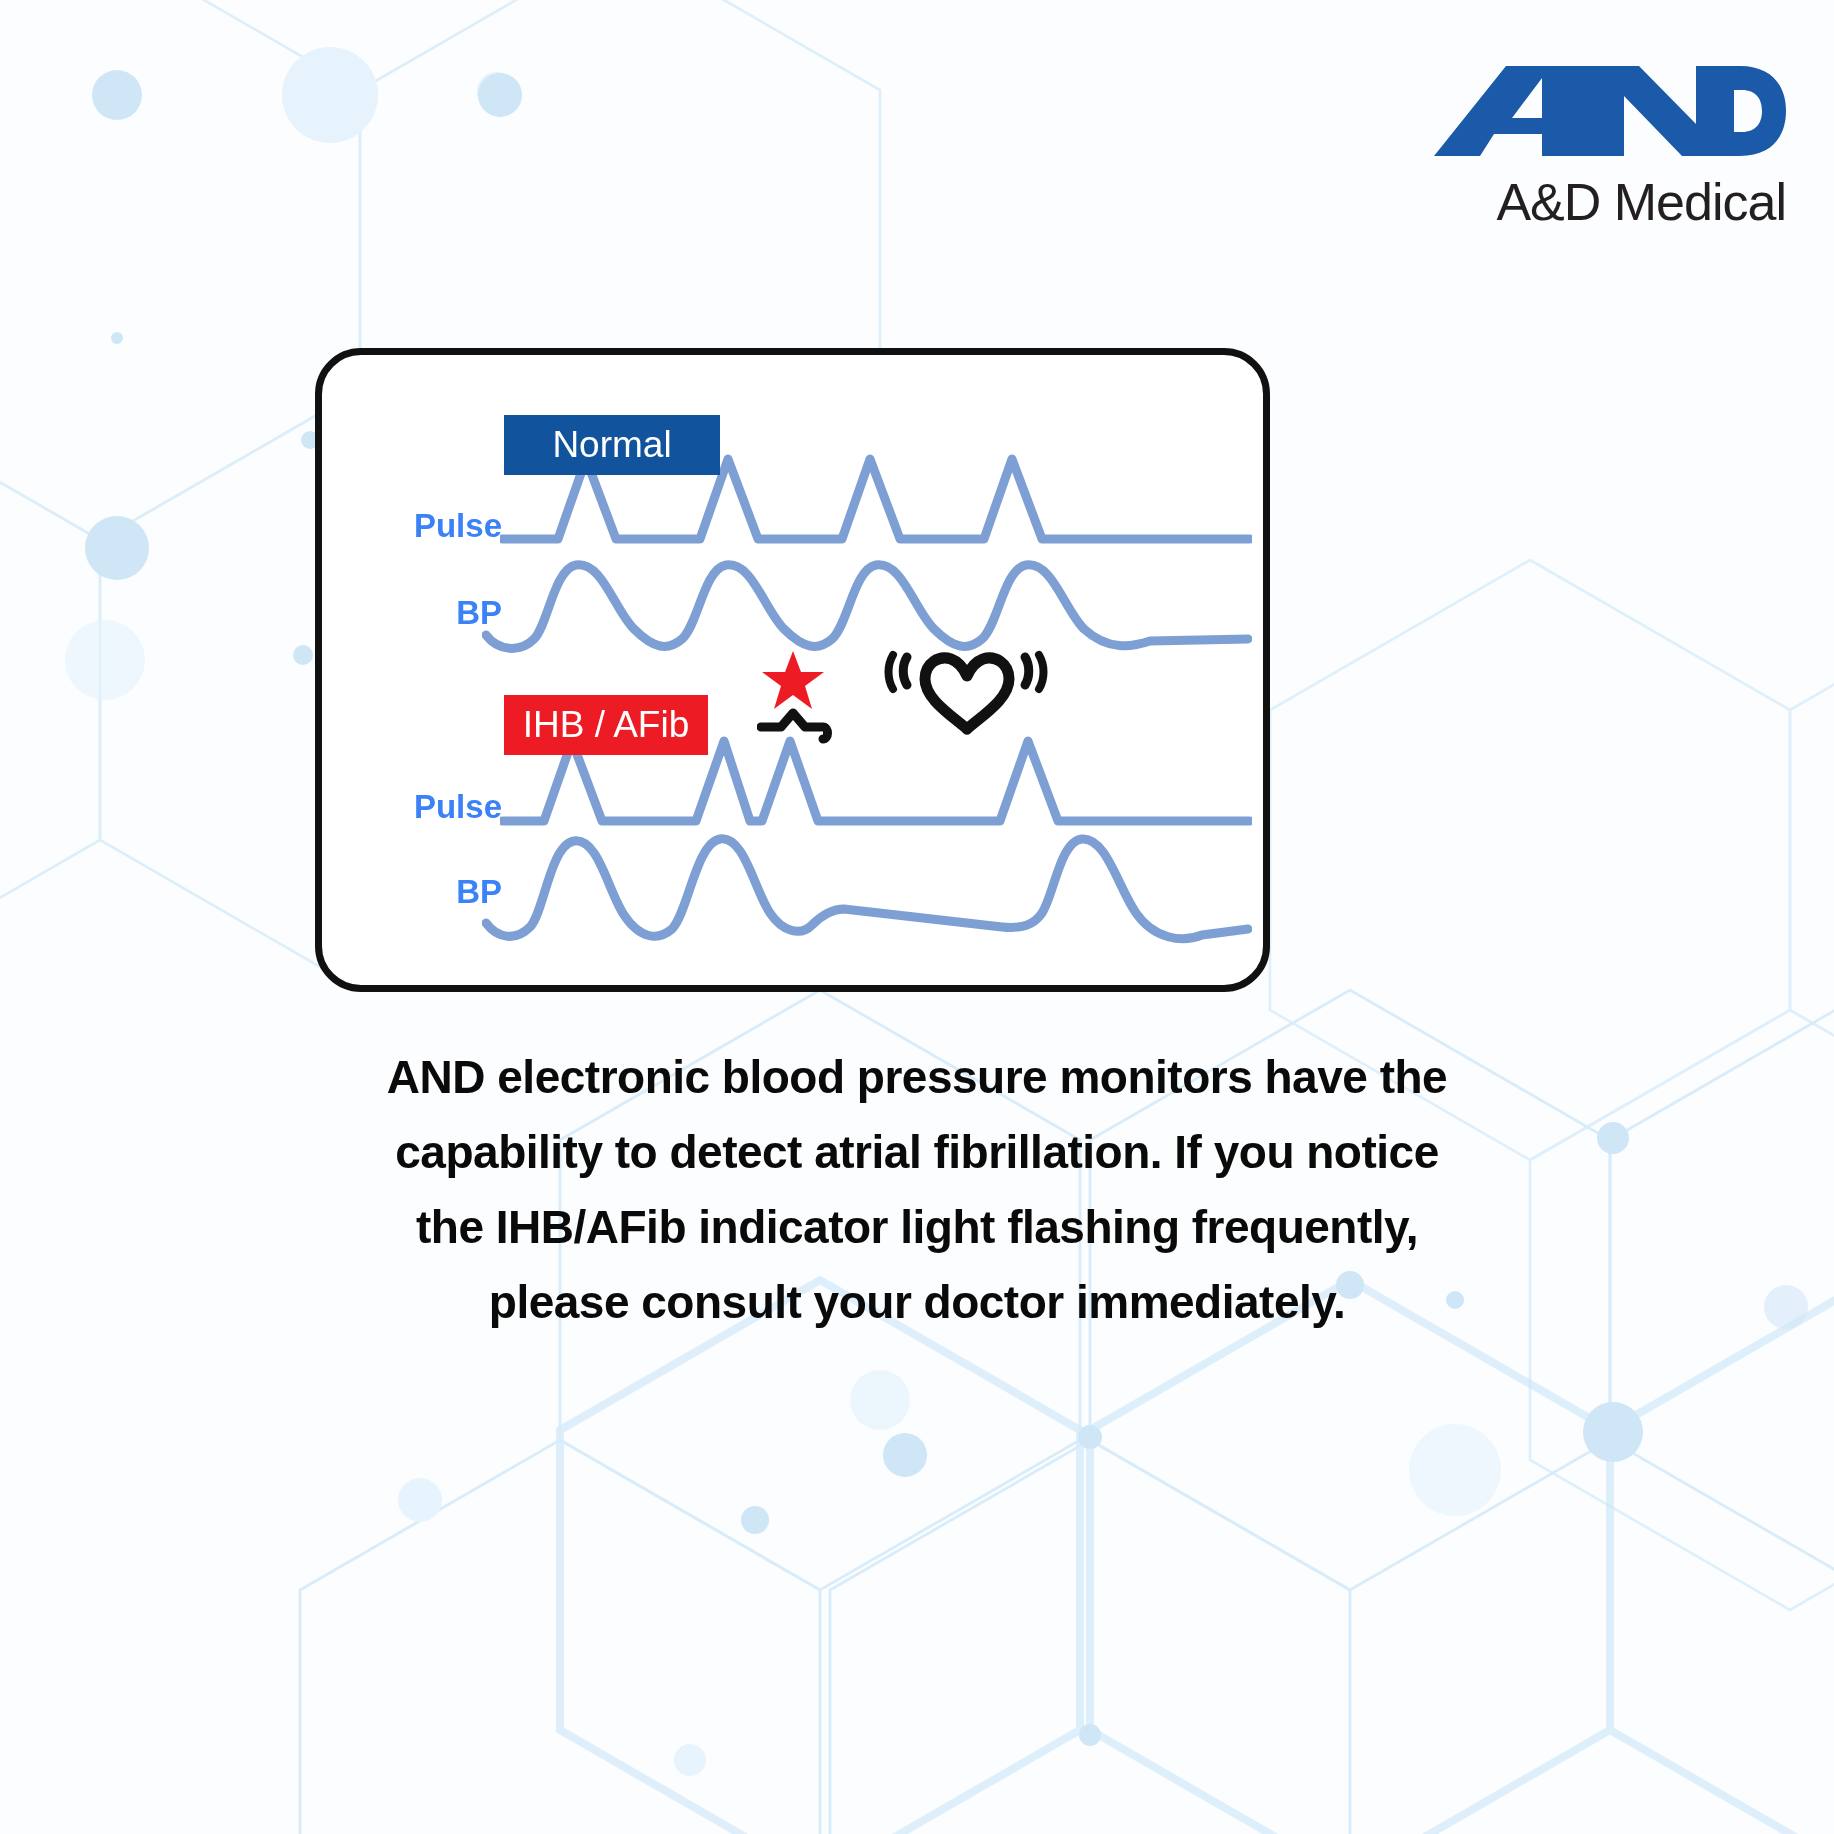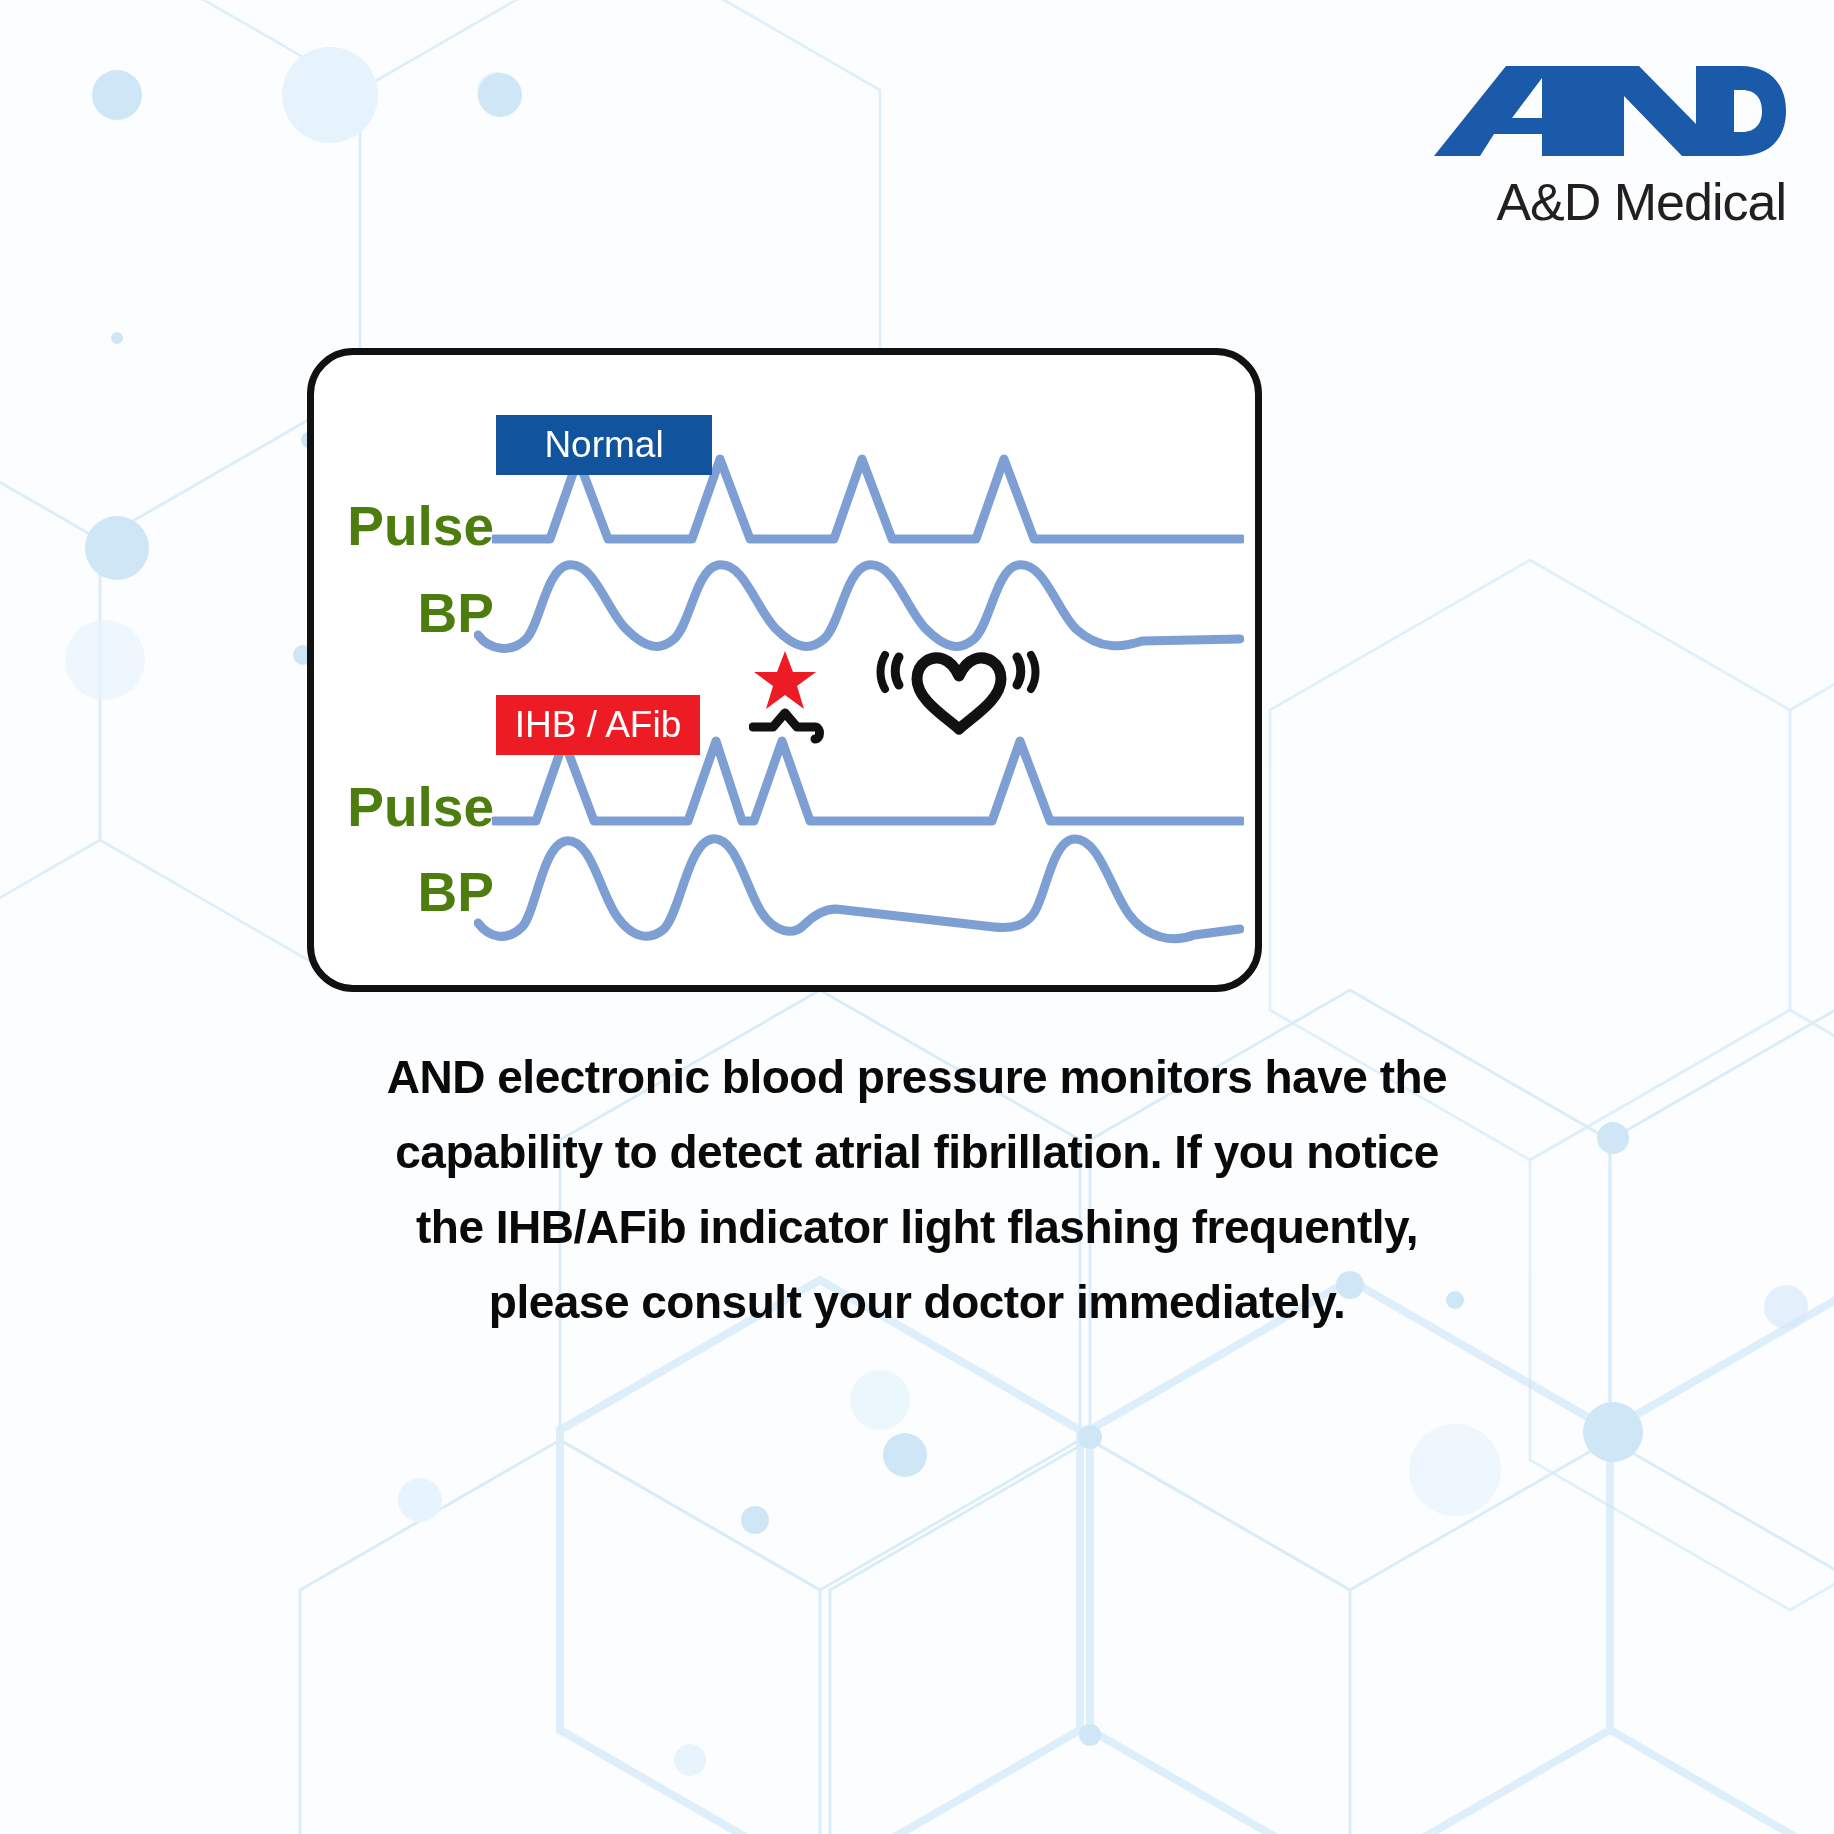--- a/index.html
+++ b/index.html
@@ -15,37 +15,37 @@
   #logo{position:absolute;right:48px;top:60px;z-index:5;text-align:right;}
   #logo .mark{display:block;}
   #logo .wordmark{
     font-size:52px;line-height:1.0;color:#231f20;
     font-family:"Liberation Sans","DejaVu Sans",sans-serif;
     letter-spacing:-1px;margin-top:4px;white-space:nowrap;
   }
 
   
   #card{
-    position:absolute;left:307px;top:348px;width:955px;height:644px;
+    position:absolute;left:315px;top:348px;width:955px;height:644px;
     background:#ffffff;border:7px solid #111111;border-radius:46px;
     z-index:3;box-sizing:border-box;
   }
   #card-inner{position:absolute;inset:0;}
 
   .badge{
     position:absolute;z-index:6;
     color:#ffffff;font-size:37px;line-height:60px;height:60px;
     text-align:center;white-space:nowrap;
   }
   #badge-normal{left:182px;top:60px;width:216px;background:#11539c;}
   #badge-afib{left:182px;top:340px;width:204px;background:#ed1c24;}
 
   .axis-label{
-    position:absolute;z-index:6;color:#4d7c0f;
-    font-size:55px;font-weight:bold;line-height:48px;
+    position:absolute;z-index:6;color:#3b82f6;
+    font-size:33px;font-weight:bold;line-height:48px;
     width:160px;text-align:right;white-space:nowrap;
   }
   #label-pulse-normal{left:20px;top:147px;}
   #label-bp-normal{left:20px;top:234px;}
   #label-pulse-afib{left:20px;top:428px;}
   #label-bp-afib{left:20px;top:513px;}
 
   .wave-svg{position:absolute;z-index:4;}
   #icon-group{position:absolute;left:435px;top:290px;width:300px;height:100px;z-index:6;}
 

